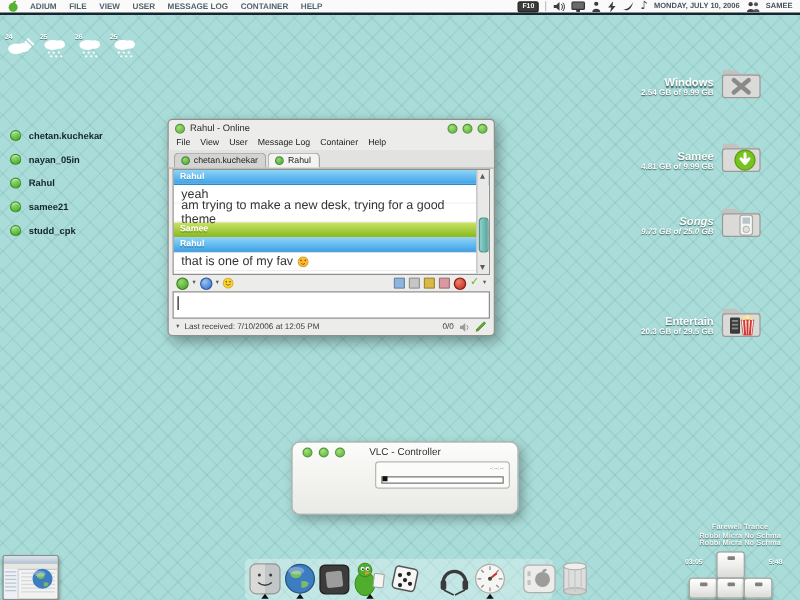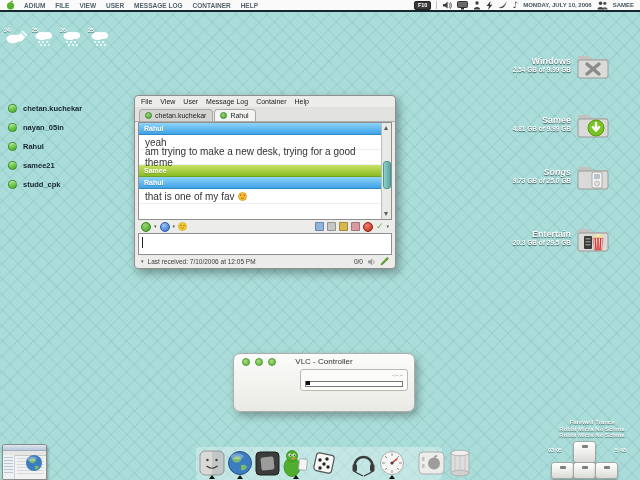--- a/index.html
+++ b/index.html
@@ -32,21 +32,21 @@
   
   .buddies{position:absolute;left:8px;top:99px;}
   .buddy{display:flex;align-items:center;height:19px;gap:6px;cursor:default;}
   .bdot{width:7px;height:7px;border-radius:50%;border:1px solid rgba(0,0,0,0.25);
         box-shadow:inset 0 1px 1px rgba(255,255,255,0.6);}
   .bdot.online{background:radial-gradient(circle at 35% 30%,#8fe06a,#36a41e);}
   .bdot.away{background:radial-gradient(circle at 35% 30%,#7fa8e8,#2d5cb8);}
   .bname{font-size:7.5px;font-weight:bold;color:#15242e;}
 
   
-  .drive{position:absolute;right:30px;display:flex;align-items:center;justify-content:flex-end;gap:5px;cursor:default;}
+  .drive{position:absolute;right:30px;display:flex;align-items:flex-end;justify-content:flex-end;gap:5px;cursor:default;}
   .dlabel{text-align:right;color:#fff;text-shadow:0 1px 1px rgba(40,70,70,0.85);}
   .dname{font-size:9px;font-weight:bold;line-height:10px;}
   .dusage{font-size:6.5px;font-weight:bold;line-height:8px;}
 
   
   .chat{position:absolute;left:134px;top:95px;width:262px;height:174px;background:#ececea;
     border:1px solid #8f8f8d;border-radius:4px;box-shadow:3px 4px 10px rgba(0,0,0,0.35);
     display:flex;flex-direction:column;box-sizing:border-box;}
   .chat-title{height:13px;display:flex;align-items:center;gap:4px;padding:0 5px;}
   .wdot{width:6px;height:6px;border-radius:50%;border:1px solid #4e9437;
@@ -305,41 +305,50 @@
       <div class="dusage">9.73 GB of 25.0 GB</div>
       </div>
     <svg width="34" height="28" viewBox="0 0 34 28">
       <path d="M2 5 h11 l3 3 h16 v17 a2 2 0 0 1 -2 2 H4 a2 2 0 0 1 -2 -2 z" fill="#c2c2c0"></path>
       <rect x="2" y="9" width="30" height="18" rx="2" fill="#dadad8" stroke="#9a9a98" stroke-width="1"></rect>
       <rect x="16" y="10" width="10" height="16" rx="2" fill="#f4f4f2" stroke="#a8a8a6" stroke-width="1"></rect>
       <rect x="18" y="12" width="6" height="5" fill="#b8c4cc"></rect>
       <circle cx="21" cy="21.5" r="2.6" fill="#e0e0de" stroke="#b0b0ae" stroke-width="0.8"></circle>
     </svg>
   </div>
-  <div class="drive" style="top:224px;">
+  <div class="drive" style="top:242px;">
     <div class="dlabel">
         <div class="dname">Entertain</div>
       <div class="dusage">20.3 GB of 29.5 GB</div>
       </div>
     <svg width="34" height="28" viewBox="0 0 34 28">
       <path d="M2 5 h11 l3 3 h16 v17 a2 2 0 0 1 -2 2 H4 a2 2 0 0 1 -2 -2 z" fill="#c2c2c0"></path>
       <rect x="2" y="9" width="30" height="18" rx="2" fill="#dadad8" stroke="#9a9a98" stroke-width="1"></rect>
       <rect x="8" y="12" width="8" height="13" rx="1" fill="#3a3a3a"></rect>
       <rect x="9.5" y="14" width="5" height="1.5" fill="#888"></rect>
         <rect x="9.5" y="17" width="5" height="1.5" fill="#888"></rect>
         <rect x="9.5" y="20" width="5" height="1.5" fill="#888"></rect>
       <path d="M17 14 h10 l-1.5 12 h-7z" fill="#fff" stroke="#c03028" stroke-width="0.6"></path>
       <path d="M19.2 14 l0.9 12 M22 14 l0 12 M24.8 14 l-0.9 12" stroke="#d23830" stroke-width="1.6"></path>
       <circle cx="19" cy="12.5" r="1.6" fill="#f2e290"></circle>
         <circle cx="22" cy="11.8" r="1.8" fill="#f6ecb0"></circle>
         <circle cx="25" cy="12.6" r="1.5" fill="#f2e290"></circle>
     </svg>
   </div>
 
   <div class="chat">
+    <div class="chat-title">
+      <span class="wdot"></span>
+      <span class="chat-title-text">Rahul - Online</span>
+      <span class="chat-controls">
+        <span class="wdot"></span>
+        <span class="wdot"></span>
+        <span class="wdot"></span>
+      </span>
+    </div>
     <div class="chat-menu">
       <span>File</span>
       <span>View</span>
       <span>User</span>
       <span>Message Log</span>
       <span>Container</span>
       <span>Help</span>
     </div>
     <div class="chat-tabs">
       <span class="tab">

